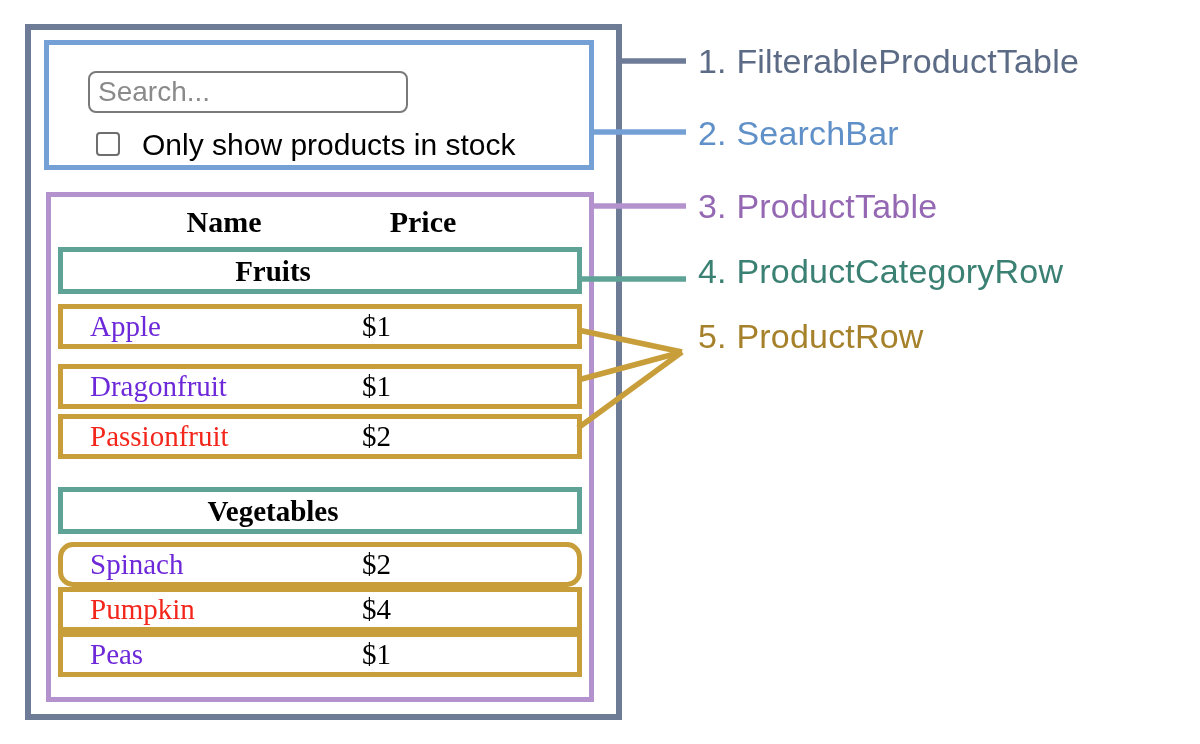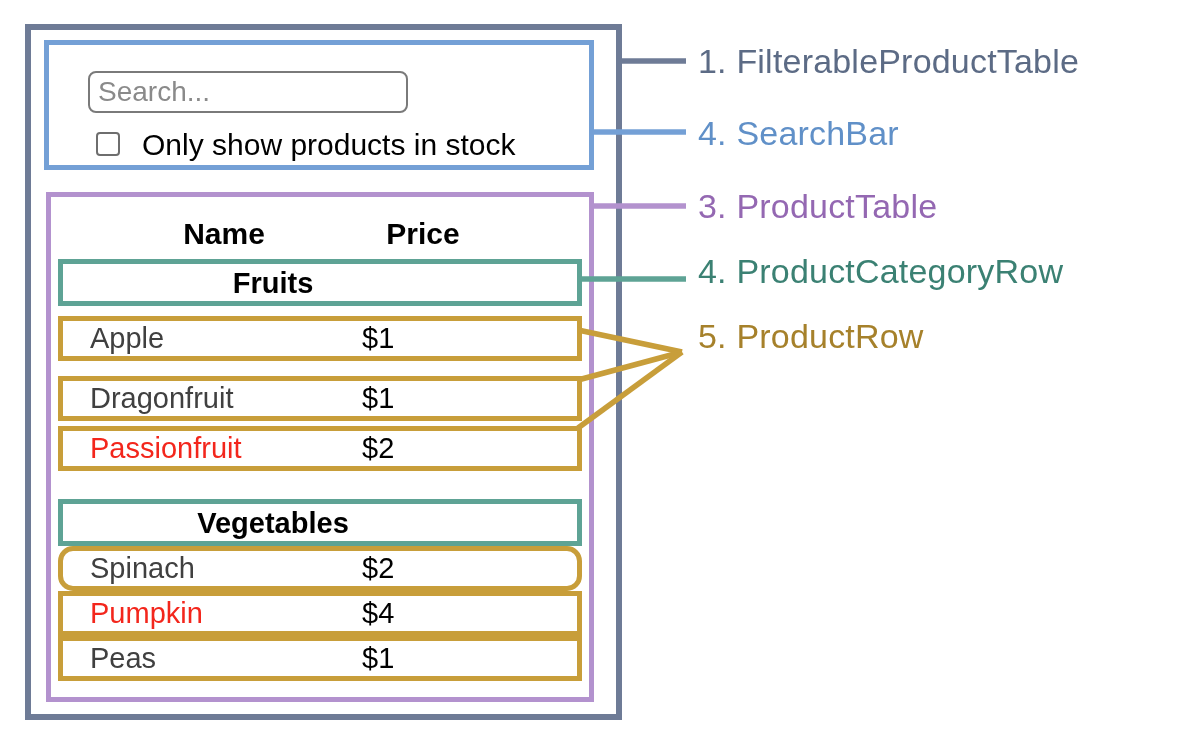--- a/index.html
+++ b/index.html
@@ -23,41 +23,41 @@
   .checkbox{
     position:absolute;left:96px;top:132px;width:24px;height:24px;box-sizing:border-box;
     border:2px solid #6e6e6e;border-radius:4px;background:#fff;cursor:pointer;
   }
   .checkbox-label{
     position:absolute;left:142px;top:145px;transform:translateY(-50%);
     font-size:30px;color:#000;white-space:nowrap;
   }
 
   
-  .rows{position:absolute;left:0;top:12px;width:100%;}
+  .rows{position:absolute;left:0;top:0;width:100%;font-family:Liberation Serif, serif;}
   .thead{position:relative;height:50px;margin:0 0 0 7px;width:524px;}
   .th{
     position:absolute;top:50%;transform:translate(-50%,-50%);
     font-size:30px;font-weight:bold;color:#000;white-space:nowrap;
   }
   .th-name{left:166px;}
   .th-price{left:365px;}
   .row{
     position:relative;width:524px;margin-left:7px;box-sizing:border-box;background:#fff;
     display:flex;align-items:center;
   }
   .category-row{height:47px;border:5px solid #5ea395;}
   .category-row .cat-label{
     position:absolute;left:210px;top:50%;transform:translate(-50%,-50%);
     font-size:29px;font-weight:bold;color:#000;white-space:nowrap;
   }
   .product-row{height:45px;border:5px solid #c89e3a;}
   .mt10{margin-top:10px;} .mt7{margin-top:15px;} .mt5{margin-top:5px;}
-  .mt16{margin-top:28px;} .mt8{border-radius:15px;} .mt6{}
-  .cell-name{font-size:29px;color:#404040;padding-left:27px;white-space:nowrap;}
+  .mt16{margin-top:28px;} .mt8{margin-top:8px;border-radius:15px;} .mt6{}
+  .cell-name{font-size:29px;color:#6d28d9;padding-left:27px;white-space:nowrap;}
   .cell-price{position:absolute;left:299px;font-size:29px;color:#000;white-space:nowrap;}
   .oos{color:#f3261c;}
 
   
   .ann{
     position:absolute;left:698px;transform:translateY(-50%);
     font-size:34px;font-weight:500;white-space:nowrap;letter-spacing:.2px;
   }
   .ann-1{top:61px;color:#5c6b85;}
   .ann-2{top:133px;color:#6090c8;}
@@ -115,21 +115,21 @@
         <span class="cell-price">$4</span>
       </div>
       <div class="row product-row mt6">
         <span class="cell-name">Peas</span>
         <span class="cell-price">$1</span>
       </div>
     </div>
   </div>
 
   <div class="ann ann-1">1. FilterableProductTable</div>
-  <div class="ann ann-2">4. SearchBar</div>
+  <div class="ann ann-2">2. SearchBar</div>
   <div class="ann ann-3">3. ProductTable</div>
   <div class="ann ann-4">4. ProductCategoryRow</div>
   <div class="ann ann-5">5. ProductRow</div>
 
   <svg class="overlay" width="1200" height="744" viewBox="0 0 1200 744">
     <line x1="616" y1="61" x2="686" y2="61" stroke="#6e7b96" stroke-width="5.5"></line>
     <line x1="590" y1="132" x2="686" y2="132" stroke="#74a0d6" stroke-width="5.5"></line>
     <line x1="590" y1="206" x2="686" y2="206" stroke="#b392ce" stroke-width="5.5"></line>
     <line x1="578" y1="279" x2="686" y2="279" stroke="#5ea395" stroke-width="5.5"></line>
     <line x1="578" y1="330" x2="682" y2="352" stroke="#c89e3a" stroke-width="5.5"></line>

